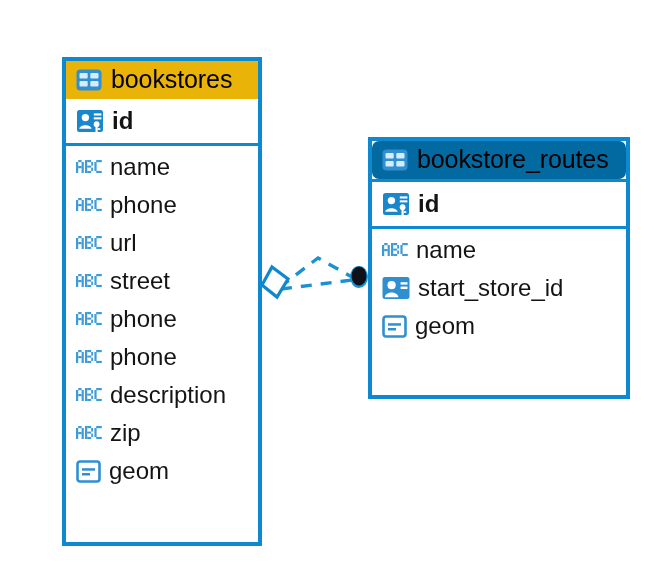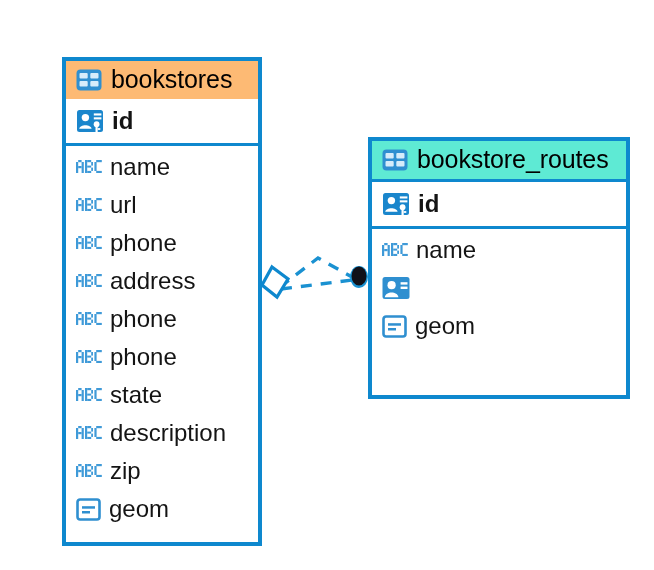--- a/index.html
+++ b/index.html
@@ -23,22 +23,22 @@
   .entity-header{
     display:flex;align-items:center;
     gap:9px;
     padding:4px 10px 5px 10px;
     box-sizing:border-box;
     font-size:25px;
     color:#000000;
     letter-spacing:-0.1px;
     white-space:nowrap;
   }
-  .entity-header.accent{background:#fdba74;}
-  .entity-header.plain{background:#5eead4;}
+  .entity-header.accent{background:#eab308;}
+  .entity-header.plain{background:#0369a1;border-radius:7px;}
 
   .pk-divider{height:3px;background:#0e88ce;width:100%;}
   .hdr-divider{height:3px;background:#0e88ce;width:100%;}
 
   .fields{padding:2px 0 4px 0;}
   .field{
     display:flex;align-items:center;
     gap:8px;
     height:38px;
     padding:4px 10px;
@@ -144,20 +144,41 @@
               <rect x="11.2" y="0" width="4" height="2.2"></rect>
             <rect x="15.2" y="2" width="1.8" height="3.6"></rect>
               <rect x="11.2" y="5.6" width="4" height="2"></rect>
             <rect x="15.2" y="7.6" width="1.8" height="3.3"></rect>
               <rect x="11.2" y="10.9" width="4" height="2.1"></rect>
             <rect x="20.2" y="0" width="5.6" height="2.2"></rect>
               <rect x="18.4" y="2" width="2.2" height="9"></rect>
             <rect x="20.2" y="10.9" width="5.6" height="2.1"></rect>
           </g>
         </svg>
+        <span class="field-label">phone</span>
+      </div>
+
+      <div class="field">
+        <svg class="ico ico-abc" viewBox="0 0 26 15">
+          <g fill="#3f9ad8">
+            <rect x="0" y="2" width="2.2" height="11"></rect>
+              <rect x="2.2" y="0" width="3.4" height="2.2"></rect>
+            <rect x="5.6" y="2" width="2.2" height="11"></rect>
+              <rect x="2.2" y="6" width="3.4" height="2.2"></rect>
+            <rect x="9" y="0" width="2.2" height="13"></rect>
+              <rect x="11.2" y="0" width="4" height="2.2"></rect>
+            <rect x="15.2" y="2" width="1.8" height="3.6"></rect>
+              <rect x="11.2" y="5.6" width="4" height="2"></rect>
+            <rect x="15.2" y="7.6" width="1.8" height="3.3"></rect>
+              <rect x="11.2" y="10.9" width="4" height="2.1"></rect>
+            <rect x="20.2" y="0" width="5.6" height="2.2"></rect>
+              <rect x="18.4" y="2" width="2.2" height="9"></rect>
+            <rect x="20.2" y="10.9" width="5.6" height="2.1"></rect>
+          </g>
+        </svg>
         <span class="field-label">url</span>
       </div>
 
       <div class="field">
         <svg class="ico ico-abc" viewBox="0 0 26 15">
           <g fill="#3f9ad8">
             <rect x="0" y="2" width="2.2" height="11"></rect>
               <rect x="2.2" y="0" width="3.4" height="2.2"></rect>
             <rect x="5.6" y="2" width="2.2" height="11"></rect>
               <rect x="2.2" y="6" width="3.4" height="2.2"></rect>
@@ -165,20 +186,41 @@
               <rect x="11.2" y="0" width="4" height="2.2"></rect>
             <rect x="15.2" y="2" width="1.8" height="3.6"></rect>
               <rect x="11.2" y="5.6" width="4" height="2"></rect>
             <rect x="15.2" y="7.6" width="1.8" height="3.3"></rect>
               <rect x="11.2" y="10.9" width="4" height="2.1"></rect>
             <rect x="20.2" y="0" width="5.6" height="2.2"></rect>
               <rect x="18.4" y="2" width="2.2" height="9"></rect>
             <rect x="20.2" y="10.9" width="5.6" height="2.1"></rect>
           </g>
         </svg>
+        <span class="field-label">street</span>
+      </div>
+
+      <div class="field">
+        <svg class="ico ico-abc" viewBox="0 0 26 15">
+          <g fill="#3f9ad8">
+            <rect x="0" y="2" width="2.2" height="11"></rect>
+              <rect x="2.2" y="0" width="3.4" height="2.2"></rect>
+            <rect x="5.6" y="2" width="2.2" height="11"></rect>
+              <rect x="2.2" y="6" width="3.4" height="2.2"></rect>
+            <rect x="9" y="0" width="2.2" height="13"></rect>
+              <rect x="11.2" y="0" width="4" height="2.2"></rect>
+            <rect x="15.2" y="2" width="1.8" height="3.6"></rect>
+              <rect x="11.2" y="5.6" width="4" height="2"></rect>
+            <rect x="15.2" y="7.6" width="1.8" height="3.3"></rect>
+              <rect x="11.2" y="10.9" width="4" height="2.1"></rect>
+            <rect x="20.2" y="0" width="5.6" height="2.2"></rect>
+              <rect x="18.4" y="2" width="2.2" height="9"></rect>
+            <rect x="20.2" y="10.9" width="5.6" height="2.1"></rect>
+          </g>
+        </svg>
         <span class="field-label">phone</span>
       </div>
 
       <div class="field">
         <svg class="ico ico-abc" viewBox="0 0 26 15">
           <g fill="#3f9ad8">
             <rect x="0" y="2" width="2.2" height="11"></rect>
               <rect x="2.2" y="0" width="3.4" height="2.2"></rect>
             <rect x="5.6" y="2" width="2.2" height="11"></rect>
               <rect x="2.2" y="6" width="3.4" height="2.2"></rect>
@@ -186,85 +228,23 @@
               <rect x="11.2" y="0" width="4" height="2.2"></rect>
             <rect x="15.2" y="2" width="1.8" height="3.6"></rect>
               <rect x="11.2" y="5.6" width="4" height="2"></rect>
             <rect x="15.2" y="7.6" width="1.8" height="3.3"></rect>
               <rect x="11.2" y="10.9" width="4" height="2.1"></rect>
             <rect x="20.2" y="0" width="5.6" height="2.2"></rect>
               <rect x="18.4" y="2" width="2.2" height="9"></rect>
             <rect x="20.2" y="10.9" width="5.6" height="2.1"></rect>
           </g>
         </svg>
-        <span class="field-label">address</span>
-      </div>
-
-      <div class="field">
-        <svg class="ico ico-abc" viewBox="0 0 26 15">
-          <g fill="#3f9ad8">
-            <rect x="0" y="2" width="2.2" height="11"></rect>
-              <rect x="2.2" y="0" width="3.4" height="2.2"></rect>
-            <rect x="5.6" y="2" width="2.2" height="11"></rect>
-              <rect x="2.2" y="6" width="3.4" height="2.2"></rect>
-            <rect x="9" y="0" width="2.2" height="13"></rect>
-              <rect x="11.2" y="0" width="4" height="2.2"></rect>
-            <rect x="15.2" y="2" width="1.8" height="3.6"></rect>
-              <rect x="11.2" y="5.6" width="4" height="2"></rect>
-            <rect x="15.2" y="7.6" width="1.8" height="3.3"></rect>
-              <rect x="11.2" y="10.9" width="4" height="2.1"></rect>
-            <rect x="20.2" y="0" width="5.6" height="2.2"></rect>
-              <rect x="18.4" y="2" width="2.2" height="9"></rect>
-            <rect x="20.2" y="10.9" width="5.6" height="2.1"></rect>
-          </g>
-        </svg>
         <span class="field-label">phone</span>
       </div>
 
-      <div class="field">
-        <svg class="ico ico-abc" viewBox="0 0 26 15">
-          <g fill="#3f9ad8">
-            <rect x="0" y="2" width="2.2" height="11"></rect>
-              <rect x="2.2" y="0" width="3.4" height="2.2"></rect>
-            <rect x="5.6" y="2" width="2.2" height="11"></rect>
-              <rect x="2.2" y="6" width="3.4" height="2.2"></rect>
-            <rect x="9" y="0" width="2.2" height="13"></rect>
-              <rect x="11.2" y="0" width="4" height="2.2"></rect>
-            <rect x="15.2" y="2" width="1.8" height="3.6"></rect>
-              <rect x="11.2" y="5.6" width="4" height="2"></rect>
-            <rect x="15.2" y="7.6" width="1.8" height="3.3"></rect>
-              <rect x="11.2" y="10.9" width="4" height="2.1"></rect>
-            <rect x="20.2" y="0" width="5.6" height="2.2"></rect>
-              <rect x="18.4" y="2" width="2.2" height="9"></rect>
-            <rect x="20.2" y="10.9" width="5.6" height="2.1"></rect>
-          </g>
-        </svg>
-        <span class="field-label">phone</span>
-      </div>
-
-      <div class="field">
-        <svg class="ico ico-abc" viewBox="0 0 26 15">
-          <g fill="#3f9ad8">
-            <rect x="0" y="2" width="2.2" height="11"></rect>
-              <rect x="2.2" y="0" width="3.4" height="2.2"></rect>
-            <rect x="5.6" y="2" width="2.2" height="11"></rect>
-              <rect x="2.2" y="6" width="3.4" height="2.2"></rect>
-            <rect x="9" y="0" width="2.2" height="13"></rect>
-              <rect x="11.2" y="0" width="4" height="2.2"></rect>
-            <rect x="15.2" y="2" width="1.8" height="3.6"></rect>
-              <rect x="11.2" y="5.6" width="4" height="2"></rect>
-            <rect x="15.2" y="7.6" width="1.8" height="3.3"></rect>
-              <rect x="11.2" y="10.9" width="4" height="2.1"></rect>
-            <rect x="20.2" y="0" width="5.6" height="2.2"></rect>
-              <rect x="18.4" y="2" width="2.2" height="9"></rect>
-            <rect x="20.2" y="10.9" width="5.6" height="2.1"></rect>
-          </g>
-        </svg>
-        <span class="field-label">state</span>
-      </div>
 
       <div class="field">
         <svg class="ico ico-abc" viewBox="0 0 26 15">
           <g fill="#3f9ad8">
             <rect x="0" y="2" width="2.2" height="11"></rect>
               <rect x="2.2" y="0" width="3.4" height="2.2"></rect>
             <rect x="5.6" y="2" width="2.2" height="11"></rect>
               <rect x="2.2" y="6" width="3.4" height="2.2"></rect>
             <rect x="9" y="0" width="2.2" height="13"></rect>
               <rect x="11.2" y="0" width="4" height="2.2"></rect>
@@ -366,20 +346,21 @@
       </div>
 
       <div class="field">
         <svg class="ico ico-fk" viewBox="0 0 28 24">
           <rect x="0.5" y="1" width="27" height="22" rx="2.5" fill="#2f8fd0"></rect>
           <circle cx="9.6" cy="9.2" r="4.1" fill="#ffffff"></circle>
           <path d="M 2.8 21.2 C 3.6 14.9 15.6 14.9 16.4 21.2 Z" fill="#ffffff"></path>
           <rect x="18.6" y="6.2" width="6.9" height="2.4" fill="#ffffff"></rect>
           <rect x="18.6" y="10.6" width="6.9" height="2.4" fill="#ffffff"></rect>
         </svg>
+        <span class="field-label">start_store_id</span>
       </div>
 
 
       <div class="field">
         <svg class="ico ico-geom" viewBox="0 0 25 23">
           <rect x="1.5" y="1.5" width="22" height="20" rx="2.5" fill="#ffffff" stroke="#2f8fd0" stroke-width="2.6"></rect>
           <rect x="6" y="8.2" width="13" height="2.5" fill="#2f8fd0"></rect>
           <rect x="6" y="13" width="8" height="2.5" fill="#2f8fd0"></rect>
         </svg>
         <span class="field-label">geom</span>

